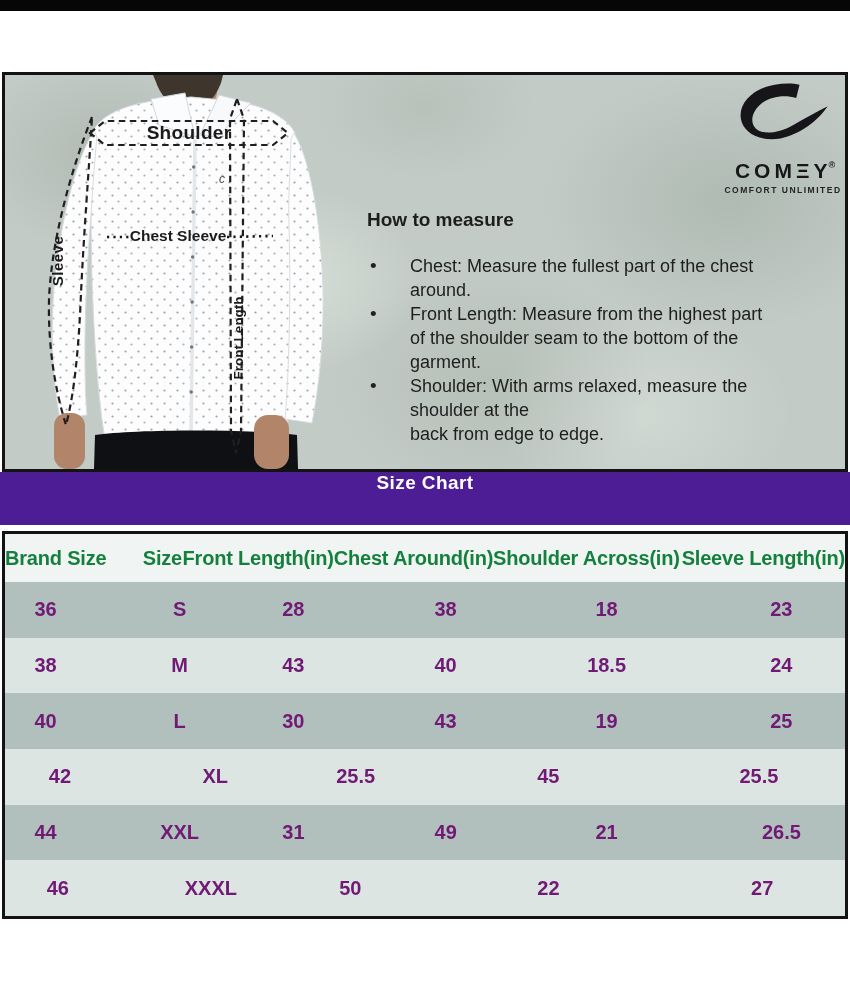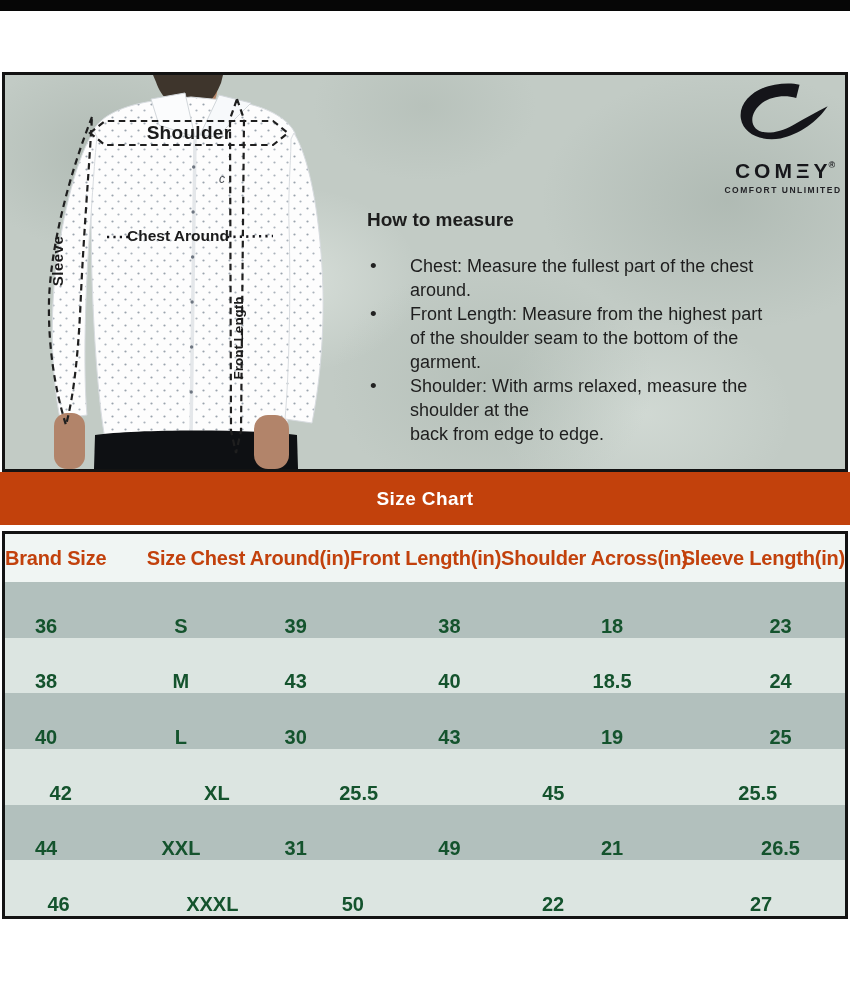--- a/index.html
+++ b/index.html
@@ -44,39 +44,39 @@
   
   .htm { position:absolute; left:362px; top:134px; width:486px; color:#1d1d1d; }
   .htm-title { font-size:19px; font-weight:700; margin-bottom:23px; }
   .bullet-row { display:flex; }
   .bullet-marker { width:43px; flex:0 0 43px; font-size:19px; line-height:24px; color:#222; padding-left:3px; }
   .bullet-text { flex:1; font-size:18px; line-height:24px; color:#1e1e1e; white-space:pre-line; }
 
   
   .size-bar {
     position:absolute; left:0; top:472px; width:850px; height:53px;
-    background:#c2410c; display:flex; align-items:center; justify-content:center;
+    background:#4c1d95; display:flex; align-items:flex-start; justify-content:center;
   }
   .size-bar-title { color:#ffffff; font-size:19px; font-weight:700; letter-spacing:.4px; }
 
   
   .size-table {
     position:absolute; left:2px; top:531px; width:846px; height:388px;
     border:3px solid #131313; background:#eef3f1;
     display:flex; flex-direction:column;
   }
   .thead { height:48px; flex:0 0 48px; display:flex; align-items:center; background:#f0f5f3;
-           font-size:20px; font-weight:700; color:#c2410c; letter-spacing:-0.2px; }
-  .trow  { flex:1; display:flex; align-items:flex-end;
-           font-size:20px; font-weight:700; color:#14532d;gap:38px; }
+           font-size:20px; font-weight:700; color:#15803d; letter-spacing:-0.2px; }
+  .trow  { flex:1; display:flex; align-items:center;
+           font-size:20px; font-weight:700; color:#701a75;gap:38px; }
   .trow.odd  { background:#b2c0bd; }
   .trow.even { background:#dce5e1; }
   .tc { text-align:center; white-space:nowrap; }
   .c0 { width:13.4%; } .c1 { width:6.4%;margin-left:36px; } .c2 { width:18.6%; }
-  .c3 { width:19.1%; } .c4 { width:21.5%; } .c5 { width:21.0%; }
+  .c3 { width:19.1%; } .c4 { width:21.5%; } .c5 { width:21.0%;margin-left:8px; }
 </style>
 </head>
 <body>
 
 <div class="canvas">
 
   <div class="topbar"></div>
 
   <div class="photo">
 
@@ -116,21 +116,21 @@
       <rect x="249" y="340" width="35" height="54" rx="14" fill="#b2846a"></rect>
 
       <polygon points="85,58 100,46 268,46 283,58 268,70 100,70" fill="none" stroke="#1f1f1f" stroke-width="2.2" stroke-dasharray="6.5,4.5"></polygon>
       <path d="M232,24 L239,44 L236,356 L231,378 L226,356 L225,44 Z" fill="none" stroke="#1f1f1f" stroke-width="2.2" stroke-dasharray="6.5,4.5"></path>
       <path d="M87,42 C64,100 46,170 44,225 C43,272 50,315 61,350 C70,316 74,268 76,218 C79,155 84,95 87,42 Z" fill="none" stroke="#1f1f1f" stroke-width="2.2" stroke-dasharray="6.5,4.5"></path>
       <path d="M102,162 L124,162" stroke="#15151a" stroke-width="2.6" stroke-dasharray="2.2,4.2" fill="none"></path>
       <path d="M222,162 L268,161" stroke="#15151a" stroke-width="2.6" stroke-dasharray="2.2,4.2" fill="none"></path>
     </svg>
 
     <span class="pl pl-shoulder">Shoulder</span>
-    <span class="pl pl-chest">Chest Around</span>
+    <span class="pl pl-chest">Chest Sleeve</span>
     <span class="pl pl-vert pl-sleeve">Sleeve</span>
     <span class="pl pl-vert pl-frontlen">Front Length</span>
 
     <div class="logo">
       <svg class="logo-swoosh" width="100" height="62" viewBox="0 0 120 75">
         <path fill="#15151a" d="M80,2 L76,18 C62,14 46,16 35,24 C23,33 19,47 27,55 C35,63 54,61 72,51 C86,43 100,35 114,28 C102,46 80,62 57,67 C34,71 12,62 9,43 C6,23 26,6 50,2 C61,0 72,0 80,2 Z"></path>
       </svg>
       <div class="logo-name"><span>COMΞY</span><sup>®</sup></div>
       <div class="logo-tag">COMFORT UNLIMITED</div>
     </div>
@@ -158,30 +158,30 @@
   </div>
 
   <div class="size-bar">
     <span class="size-bar-title">Size Chart</span>
   </div>
 
   <div class="size-table">
     <div class="thead">
       <span class="tc c0">Brand Size</span>
       <span class="tc c1">Size</span>
+      <span class="tc c2">Front Length(in)</span>
       <span class="tc c3">Chest Around(in)</span>
-      <span class="tc c2">Front Length(in)</span>
       <span class="tc c4">Shoulder Across(in)</span>
       <span class="tc c5">Sleeve Length(in)</span>
     </div>
 
     <div class="trow odd">
       <span class="tc c0">36</span>
       <span class="tc c1">S</span>
-      <span class="tc c2">39</span>
+      <span class="tc c2">28</span>
       <span class="tc c3">38</span>
       <span class="tc c4">18</span>
       <span class="tc c5">23</span>
     </div>
     <div class="trow even">
       <span class="tc c0">38</span>
       <span class="tc c1">M</span>
       <span class="tc c2">43</span>
       <span class="tc c3">40</span>
       <span class="tc c4">18.5</span>

